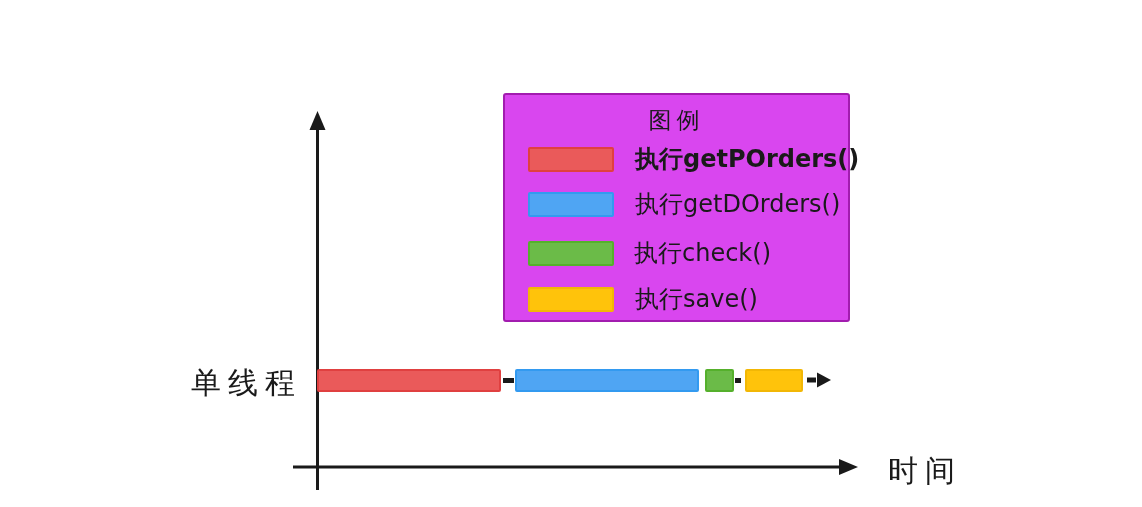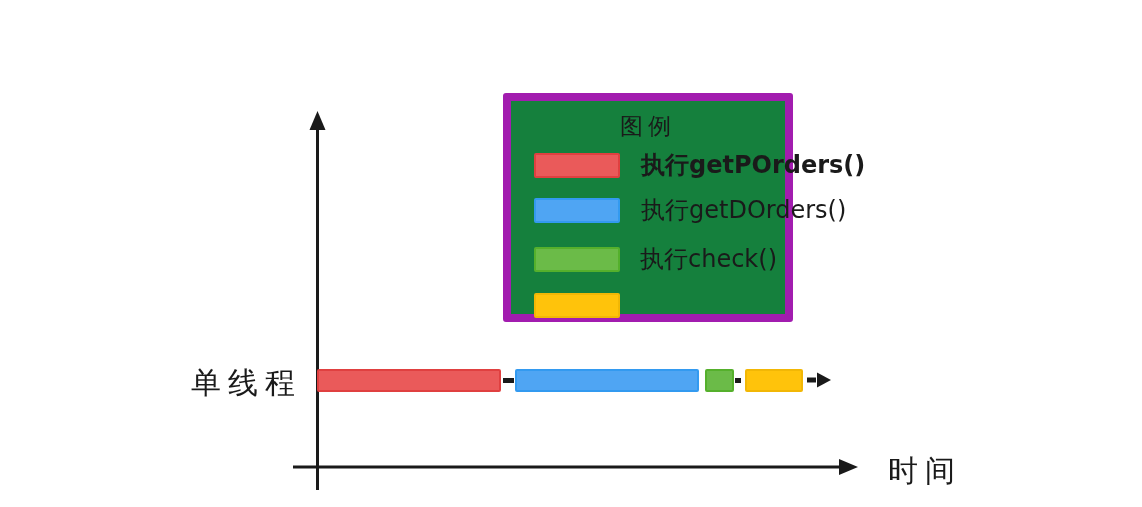--- a/index.html
+++ b/index.html
@@ -46,25 +46,25 @@
     left: 888px; top: 451px;
     font-size: 30px;
     letter-spacing: 7px;
     white-space: nowrap;
     z-index: 3;
   }
   
   .legend {
     position: absolute;
     left: 503px; top: 93px;
-    width: 290px; height: 229px;
+    width: 347px; height: 229px;
     box-sizing: border-box;
-    border: 8px solid #a21caf;
+    border: 2px solid #a21caf;
     border-radius: 3px;
-    background: #15803d;
+    background: #d946ef;
     z-index: 3;
   }
   .legend-title {
     position: absolute;
     left: 0; right: 0; top: 10px;
     text-align: center;
     font-size: 23px;
     letter-spacing: 5px;
   }
   .legend-row {
@@ -132,16 +132,17 @@
       <div class="legend-label">执行getDOrders()</div>
     </div>
 
     <div class="legend-row legend-row-2">
       <div class="legend-swatch" style="background-color: rgb(107, 187, 72); border-color: rgb(85, 176, 44);"></div>
       <div class="legend-label">执行check()</div>
     </div>
 
     <div class="legend-row legend-row-3">
       <div class="legend-swatch" style="background-color: rgb(255, 195, 11); border-color: rgb(242, 183, 5);"></div>
+      <div class="legend-label">执行save()</div>
     </div>
   </div>
 
 </div>
 
 </body></html>

